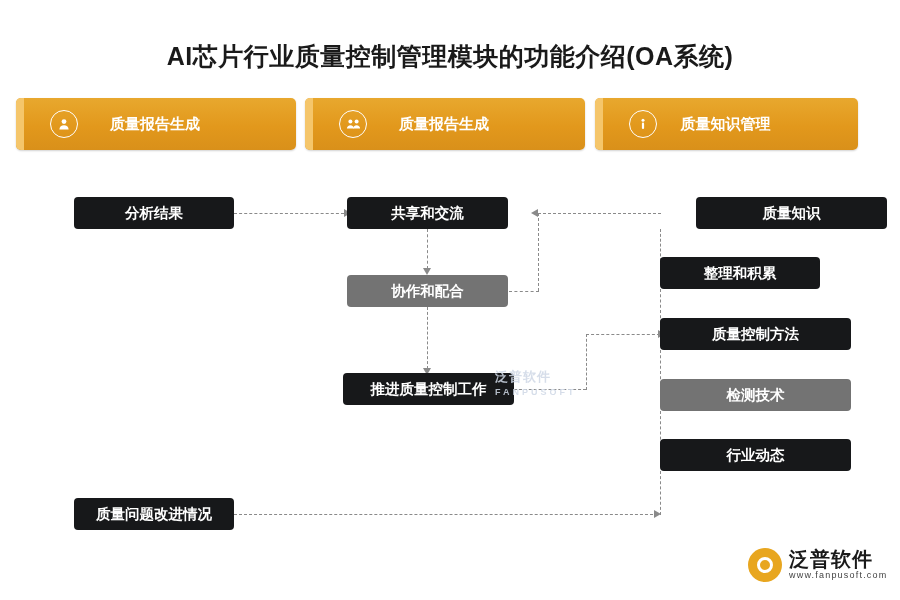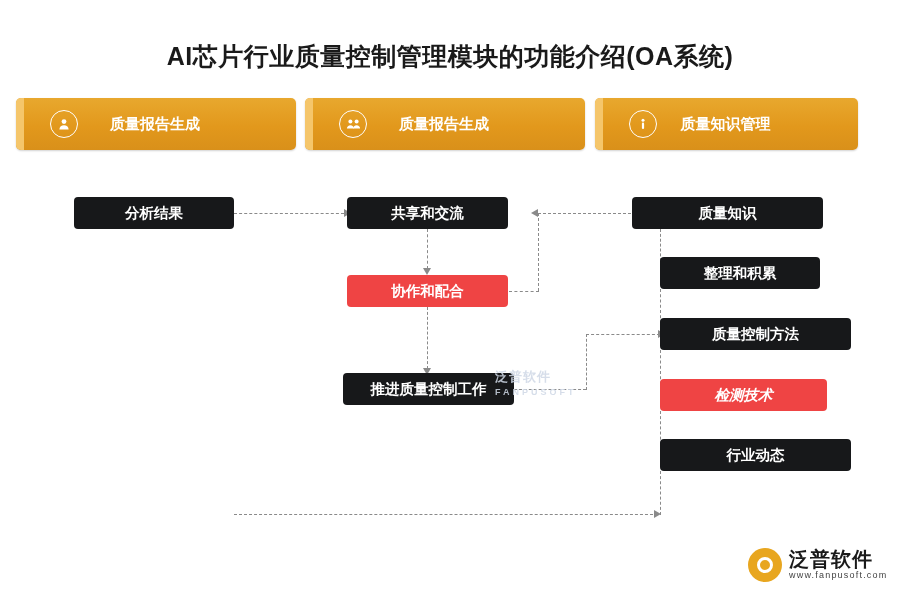--- a/index.html
+++ b/index.html
@@ -73,21 +73,21 @@
     border-radius: 4px;
     display: flex;
     align-items: center;
     justify-content: center;
     color: #ffffff;
     font-size: 14.5px;
     font-weight: bold;
     box-sizing: border-box;
   }
   .node.dark { background: #17181a; }
-  .node.gold { background: #ef4444; }
+  .node.gold { background: #737373; }
 
   .line {
     position: absolute;
     background: transparent;
     border-top: 1.4px dashed #8a8a8a;
   }
   .vline {
     position: absolute;
     border-left: 1.4px dashed #8a8a8a;
   }
@@ -234,46 +234,49 @@
   <div class="vline" style="left:660px; top:350px; height:45px;"></div>
   <div class="vline" style="left:660px; top:411px; height:44px;"></div>
   <div class="vline" style="left:660px; top:471px; height:44px;"></div>
 
   <div class="node dark" style="left:74px; top:197px; width:160px;">
       <span>分析结果</span>
     </div>
   <div class="node dark" style="left:347px; top:197px; width:161px;">
       <span>共享和交流</span>
     </div>
-  <div class="node dark" style="left:632px; top:197px; width:191px;">
+  <div class="node dark" style="left:696px; top:197px; width:191px;">
       <span>质量知识</span>
     </div>
 
   <div class="node gold" style="left:347px; top:275px; width:161px;">
       <span>协作和配合</span>
     </div>
   <div class="node dark" style="left:660px; top:257px; width:160px;">
       <span>整理和积累</span>
     </div>
 
   <div class="node dark" style="left:660px; top:318px; width:191px;">
       <span>质量控制方法</span>
     </div>
 
   <div class="node dark" style="left:343px; top:373px; width:171px;">
       <span>推进质量控制工作</span>
     </div>
-  <div class="node gold" style="left:660px; top:379px; width:167px;font-style:italic;">
+  <div class="node gold" style="left:660px; top:379px; width:191px;">
       <span>检测技术</span>
     </div>
 
   <div class="node dark" style="left:660px; top:439px; width:191px;">
       <span>行业动态</span>
     </div>
 
+  <div class="node dark" style="left:74px; top:498px; width:160px;">
+      <span>质量问题改进情况</span>
+    </div>
 
   <div class="watermark">
     <span>泛普软件</span>
     <span class="wm2">FANPUSOFT</span>
   </div>
 
   <div class="logo">
     <div class="mark"></div>
     <div class="txt">
       <div class="cn">泛普软件</div>

